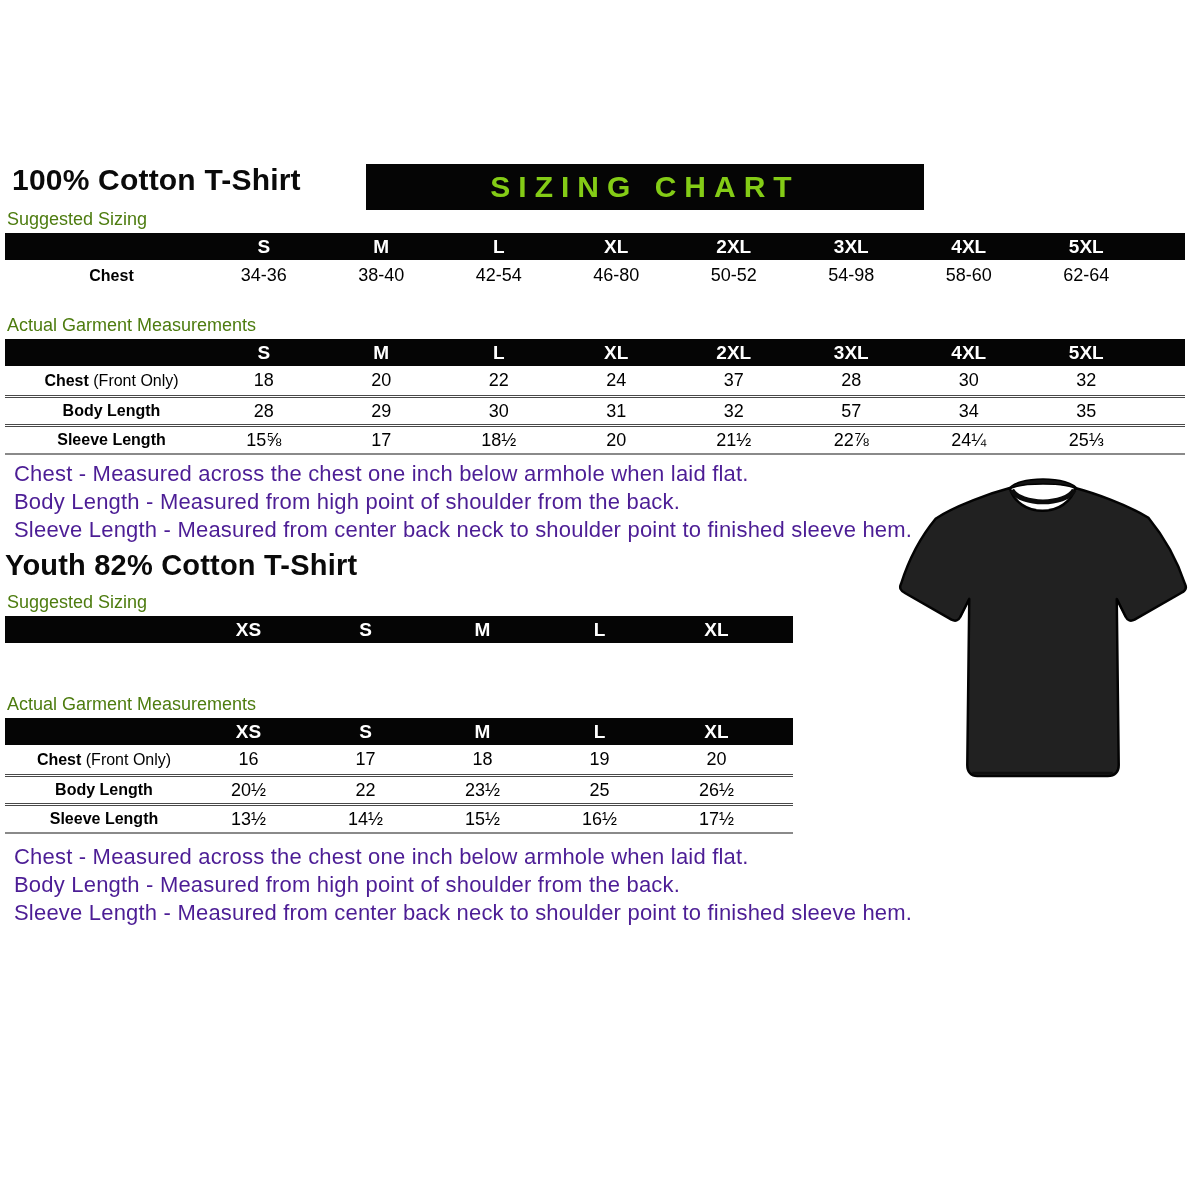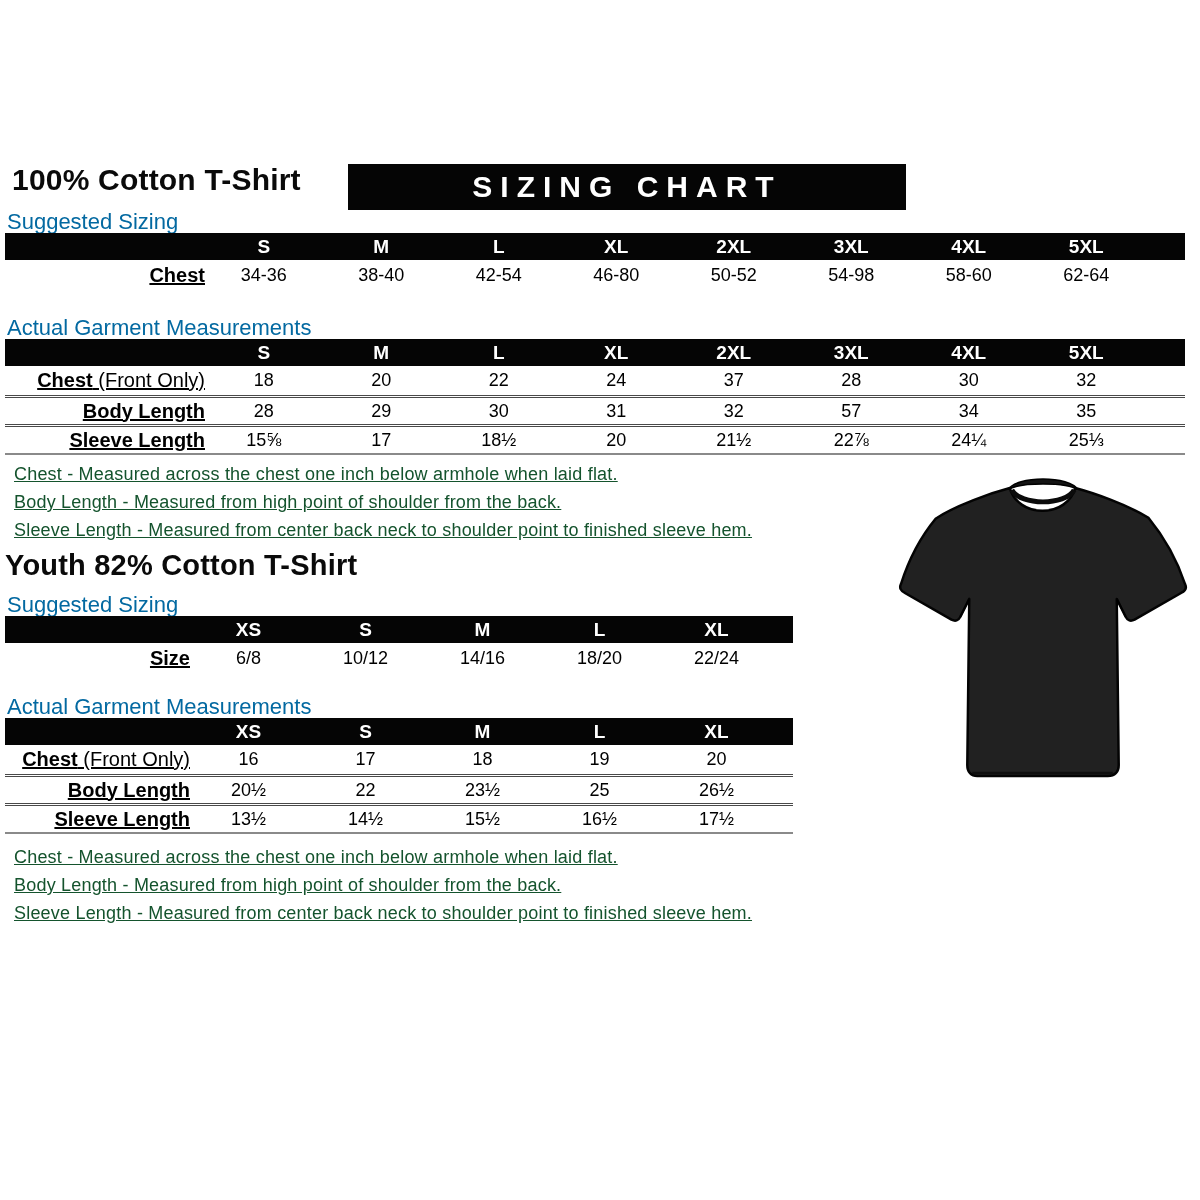--- a/index.html
+++ b/index.html
@@ -3,49 +3,49 @@
 <meta charset="utf-8">
 <style>
   * { margin:0; padding:0; box-sizing:border-box; }
   html,body { background:#fff; }
   .sheet {
     position:relative; width:1200px; height:1200px; background:#ffffff;
     font-family:"Liberation Sans", sans-serif; color:#000; overflow:hidden;
   }
   .section-title { position:absolute; font-size:30px; font-weight:bold; color:#0a0a0a; letter-spacing:0.2px; }
   .banner {
-    position:absolute; left:348px; top:164px; width:558px; height:46px;
-    background:#050505; color:#ffffff; font-weight:bold; font-size:30px;
+    position:absolute; left:366px; top:164px; width:558px; height:46px;
+    background:#050505; color:#84cc16; font-weight:bold; font-size:30px;
     letter-spacing:8px; text-align:center; line-height:46px;
   }
-  .sub-label { position:absolute; font-size:22px; color:#0369a1; }
+  .sub-label { position:absolute; font-size:18px; color:#4d7c0f; }
 
   .sz-table { position:absolute; }
   .t-row { display:flex; align-items:center; }
   .t-head { background:#050505; height:27px; }
   .t-head .cell { color:#ffffff; font-weight:bold; font-size:19px; }
   .cell { text-align:center; font-size:18px; }
-  .label-cell { text-align:right; padding-left:13px; font-weight:bold; font-size:20px; white-space:nowrap;text-decoration:underline; }
+  .label-cell { text-align:center; padding-left:13px; font-weight:bold; font-size:16px; white-space:nowrap; }
   .label-cell .suffix { font-weight:normal; }
 
   
   .adult .label-cell, .adult .label-head { flex:0 0 200px; }
   .adult .cell.data { flex:0 0 117.5px; }
   .adult .spacer { flex:0 0 40px; }
   
   .youth .label-cell, .youth .label-head { flex:0 0 185px; }
   .youth .cell.data { flex:0 0 117px; }
   .youth .spacer { flex:0 0 18px; }
 
   .suggested-tbl .t-body { height:31px; }
   .meas-tbl .t-body { height:29px; }
   .meas-tbl .t-body + .t-body { border-top:3px double #4a4a4a; }
   .meas-tbl { border-bottom:2px solid #8a8a8a; }
 
-  .notes { position:absolute; left:14px; font-size:18px; color:#14532d;text-decoration:underline; }
+  .notes { position:absolute; left:14px; font-size:22px; color:#4c1d95; }
   .notes .note-line { height:28px; line-height:28px; letter-spacing:0.2px; }
 
   .tshirt-wrap { position:absolute; left:897px; top:472px; width:292px; height:332px; }
 </style>
 </head>
 <body>
 
 <div class="sheet">
 
   <div class="section-title" style="left:12px; top:163px;">100% Cotton T-Shirt</div>
@@ -144,29 +144,20 @@
   <div class="sub-label" style="left:7px; top:592px;">Suggested Sizing</div>
 
   <div class="sz-table suggested-tbl youth" style="left:5px; top:616px; width:788px;">
     <div class="t-row t-head">
       <div class="label-head"></div>
       <div class="cell data">XS</div>
       <div class="cell data">S</div>
       <div class="cell data">M</div>
       <div class="cell data">L</div>
       <div class="cell data">XL</div>
-      <div class="spacer"></div>
-    </div>
-    <div class="t-row t-body">
-      <div class="label-cell">Size</div>
-      <div class="cell data">6/8</div>
-      <div class="cell data">10/12</div>
-      <div class="cell data">14/16</div>
-      <div class="cell data">18/20</div>
-      <div class="cell data">22/24</div>
       <div class="spacer"></div>
     </div>
   </div>
 
   <div class="sub-label" style="left:7px; top:694px;">Actual Garment Measurements</div>
 
   <div class="sz-table meas-tbl youth" style="left:5px; top:718px; width:788px;">
     <div class="t-row t-head">
       <div class="label-head"></div>
       <div class="cell data">XS</div>

